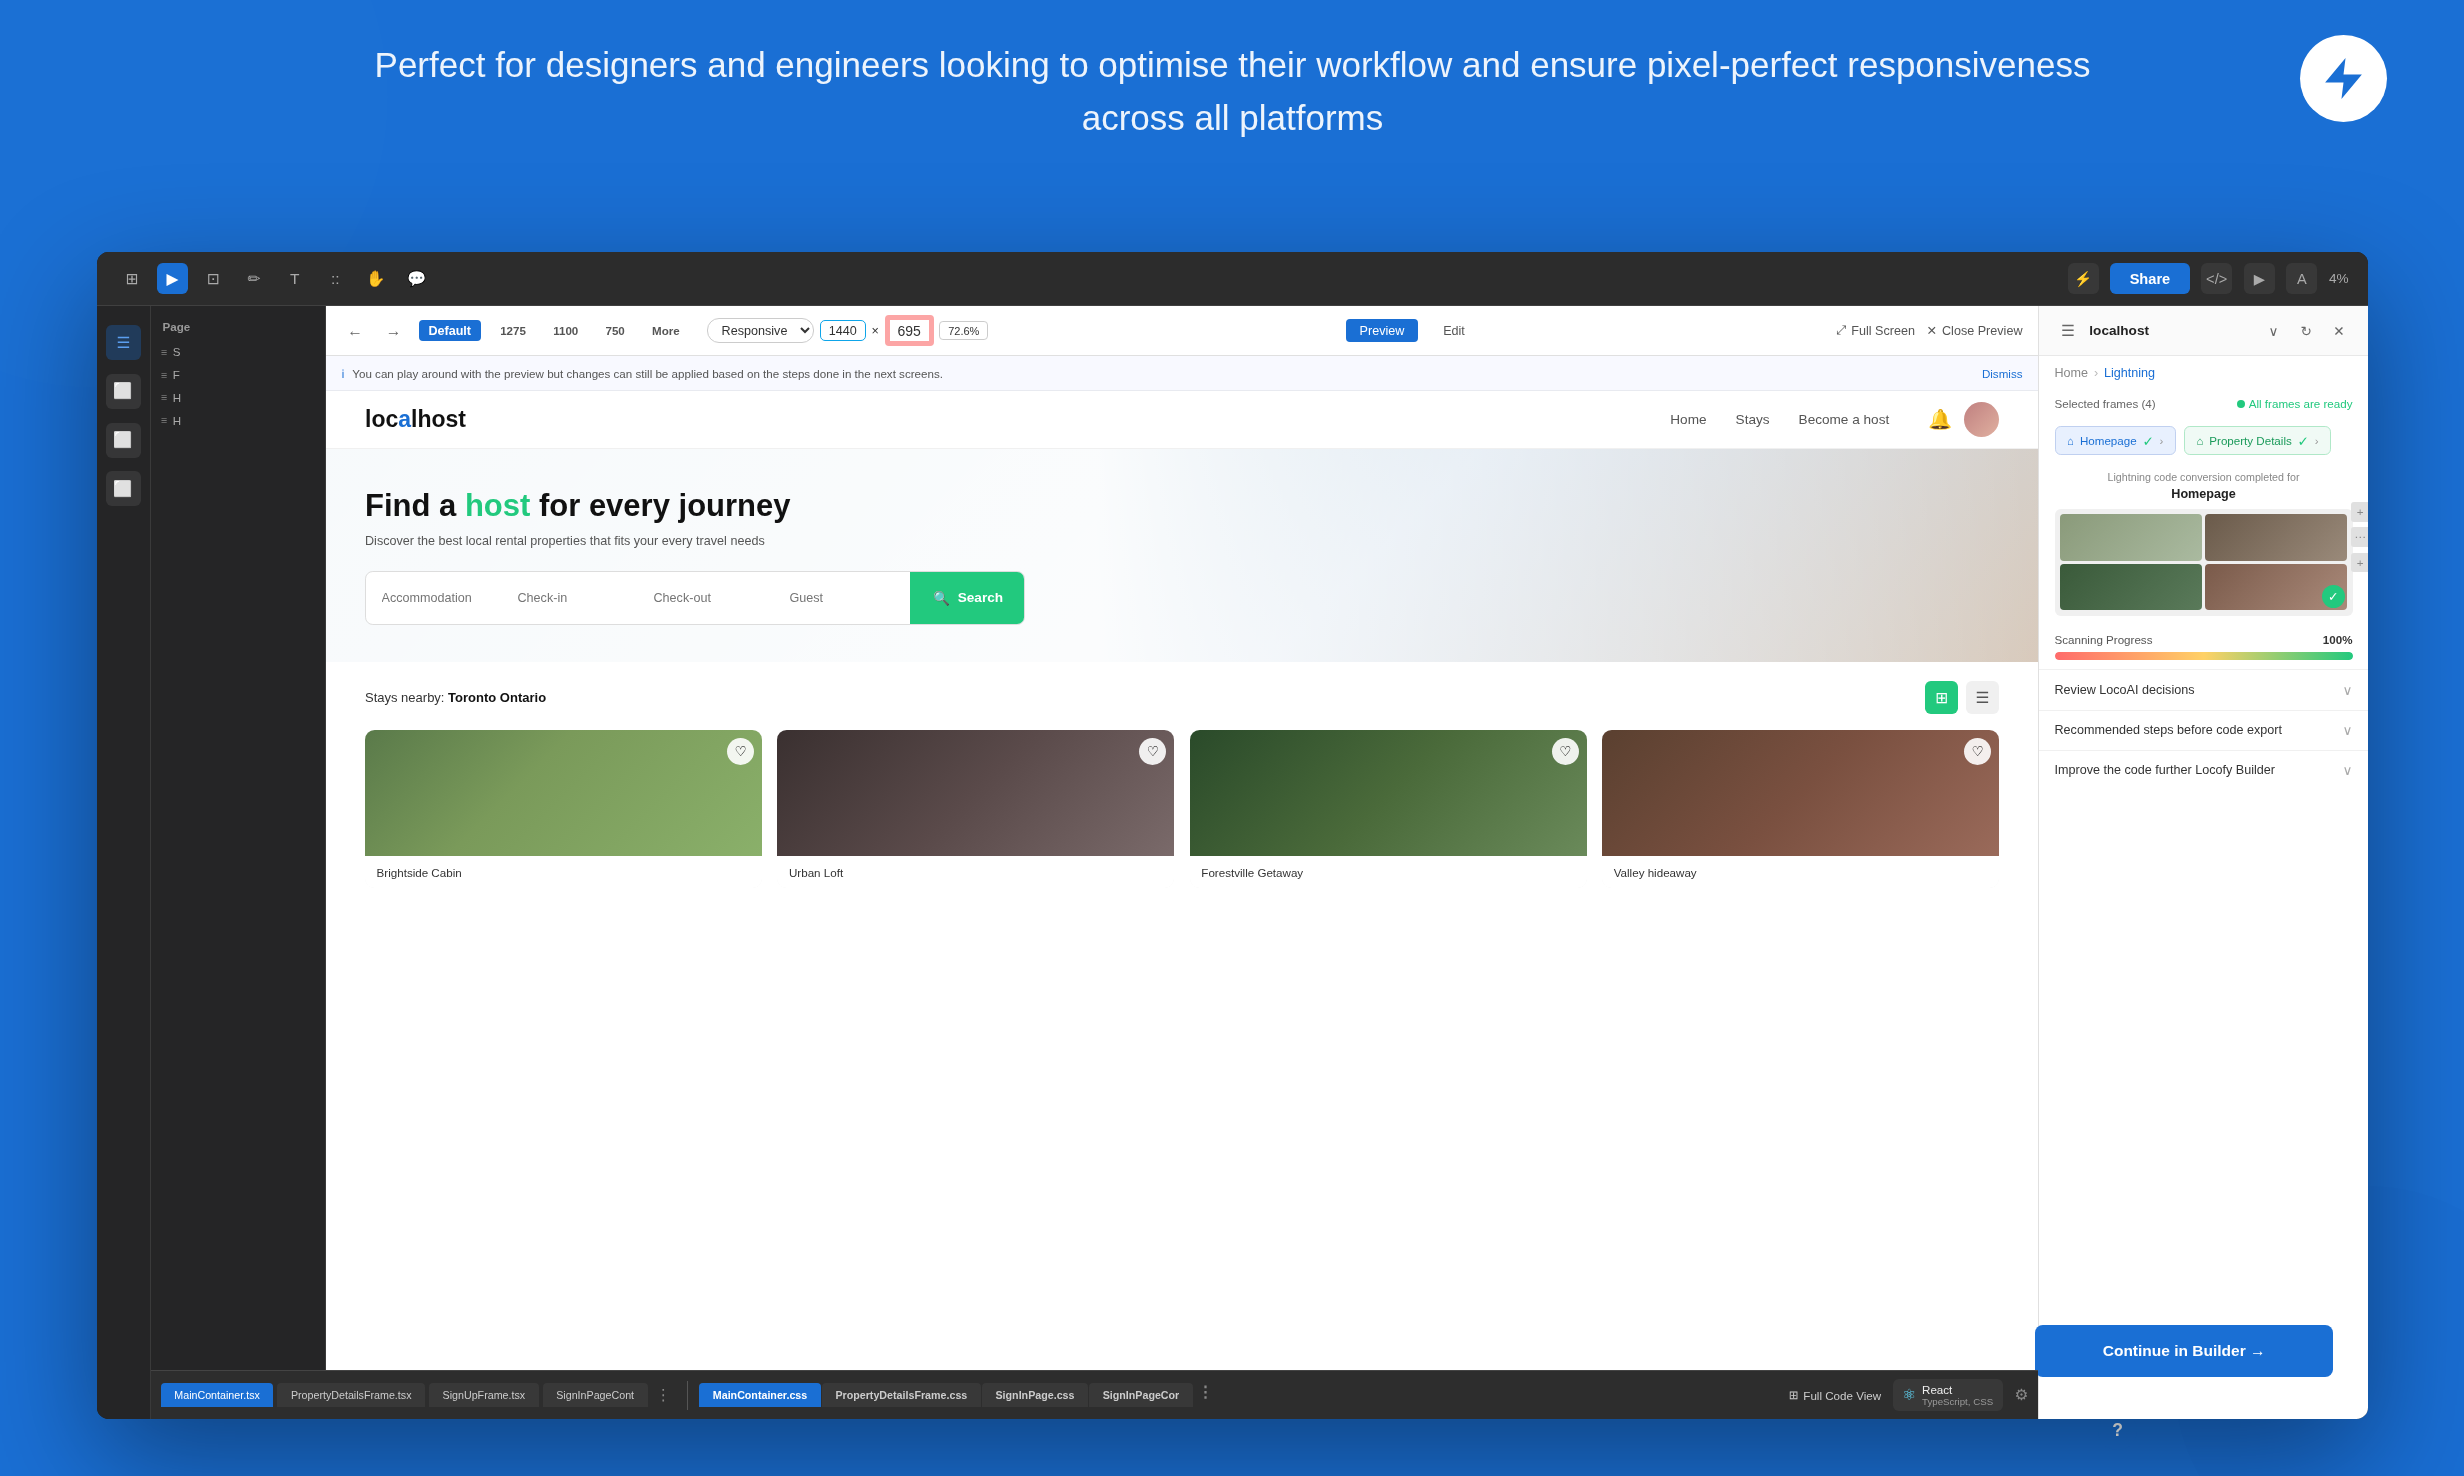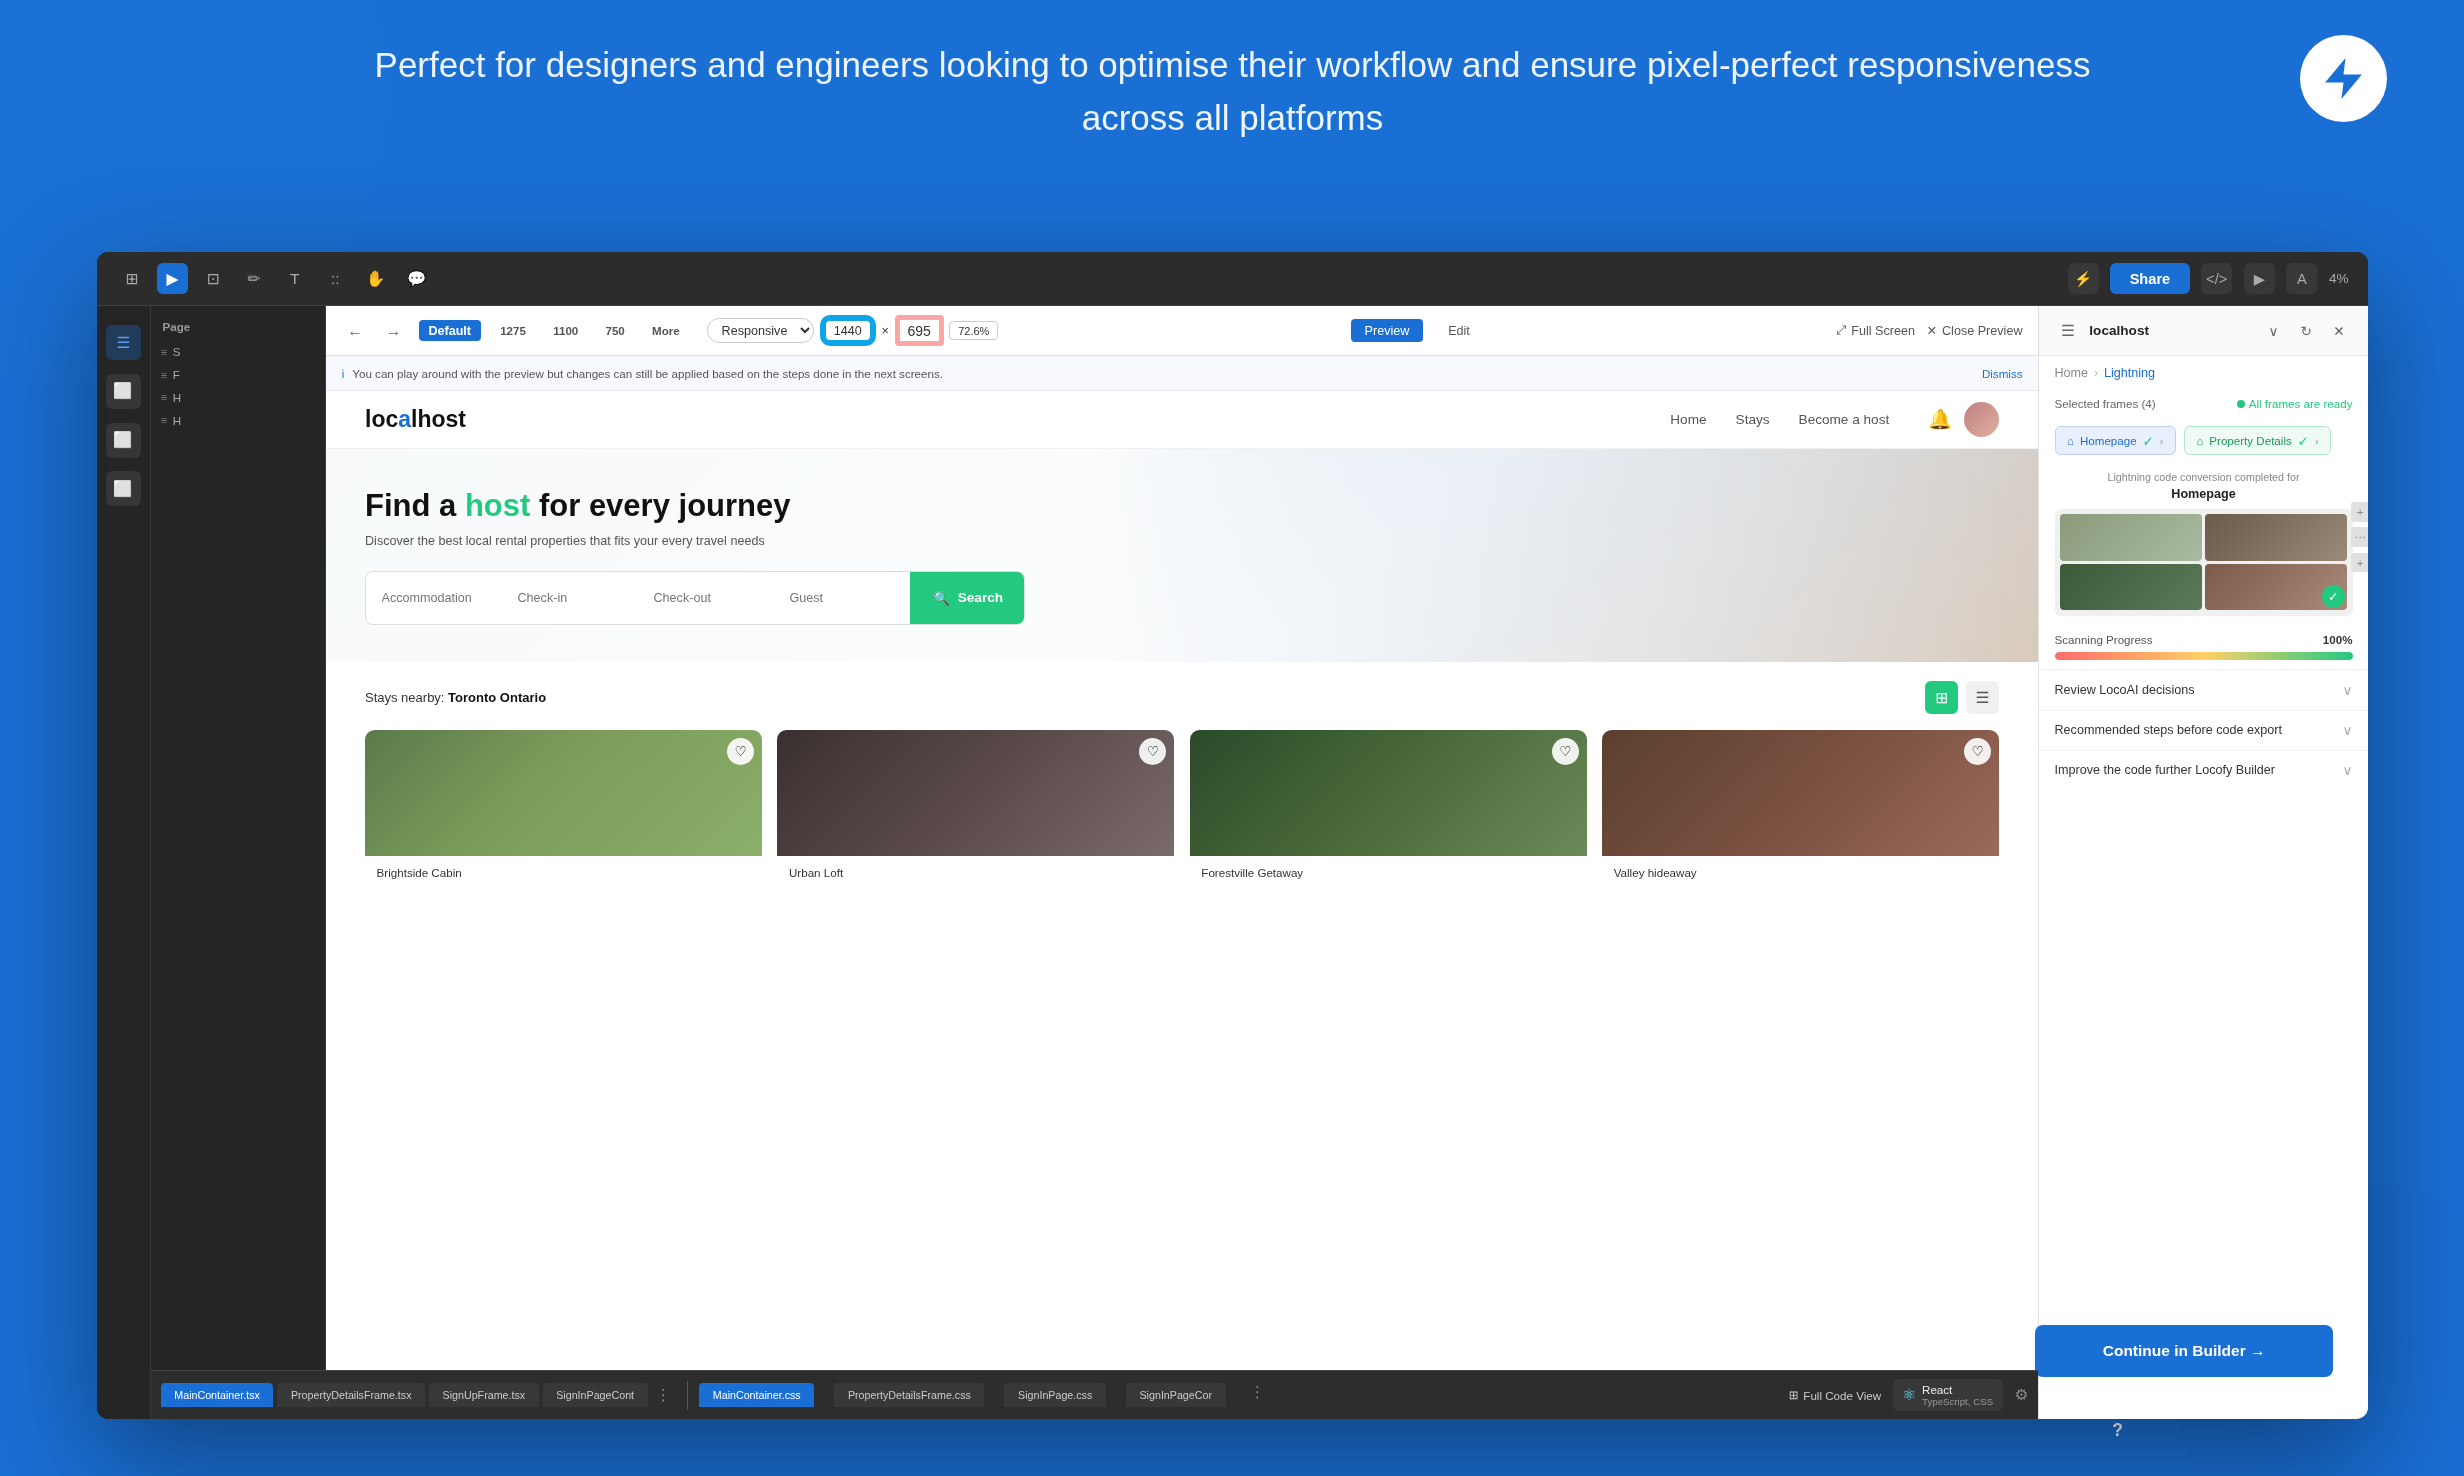--- a/index.html
+++ b/index.html
@@ -905,21 +905,21 @@
           <span class="size-num">750</span>
         </button>
         <button class="size-btn">
           <span class="size-num">More</span>
         </button>
 
         <div style="display:flex;align-items:center;gap:5.8px;margin-left:7.8px;">
           <select class="responsive-dropdown">
             <option>Responsive</option>
           </select>
-          <span style="font-size:12.6px;color:#333;border:6px solid #0ea5e9;border-radius:10px;padding:2.9px 7.8px;">1440</span>
+          <span style="font-size:12.6px;color:#333;border:1px solid #0ea5e9;border-radius:5px;padding:2.9px 7.8px;">1440</span>
           <span style="font-size:12.6px;color:#333;">×</span>
           <span style="font-size:14px;color:#333;border:5px solid #fca5a5;border-radius:3.9px;padding:2.9px 7.8px;">695</span>
           <span style="font-size:11px;color:#333;border:1px solid #ccc;border-radius:3.9px;padding:2.9px 7.8px;">72.6%</span>
         </div>
 
         <div class="flex-spacer"></div>
 
         <button class="preview-mode-btn active">Preview</button>
         <button class="preview-mode-btn inactive">Edit</button>
 
@@ -1147,21 +1147,21 @@
         <span>SignUpFrame.tsx</span>
       </div>
       <div class="code-tab">
         <span>SignInPageCont</span>
       </div>
       <span class="code-tab-more">⋮</span>
     </div>
 
     <div style="width:1px;height:29px;background:#555;margin:0 7.8px;"></div>
 
-    <div style="display:flex;gap:20px;">
+    <div style="display:flex;gap:1px;font-weight:bold;">
       <div class="code-tab active">
         <span>MainContainer.css</span>
       </div>
       <div class="code-tab">
         <span>PropertyDetailsFrame.css</span>
       </div>
       <div class="code-tab">
         <span>SignInPage.css</span>
       </div>
       <div class="code-tab">

